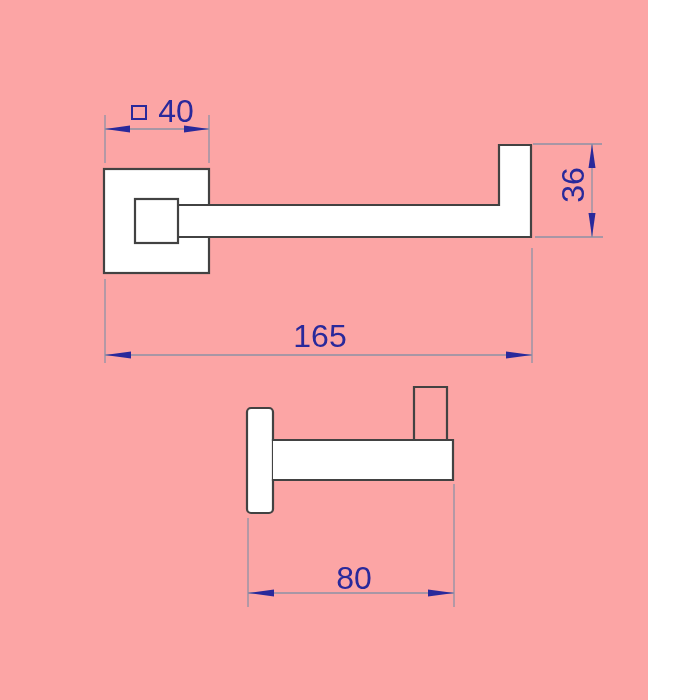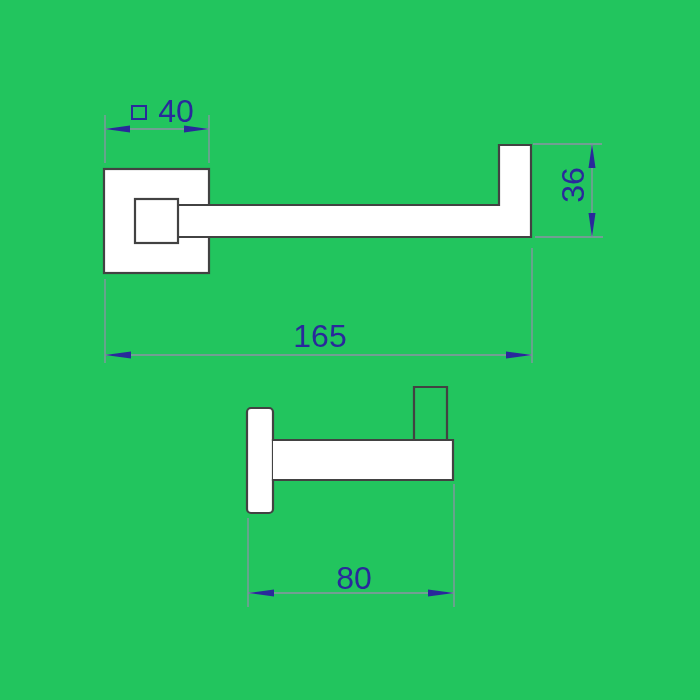--- a/index.html
+++ b/index.html
@@ -2,23 +2,23 @@
 <html><head>
 <meta charset="utf-8">
 <style>
   html, body {
     margin: 0;
     padding: 0;
     background: #ffffff;
   }
   .canvas {
     position: relative;
-    width: 700px;
+    width: 648px;
     height: 700px;
-    background: #22c55e;
+    background: #fca5a5;
     overflow: hidden;
   }
   svg { display: block; }
   
   .obj {
     fill: #ffffff;
     stroke-width: 2.2;
     stroke-linejoin: miter;
     stroke-linecap: square;
   }

